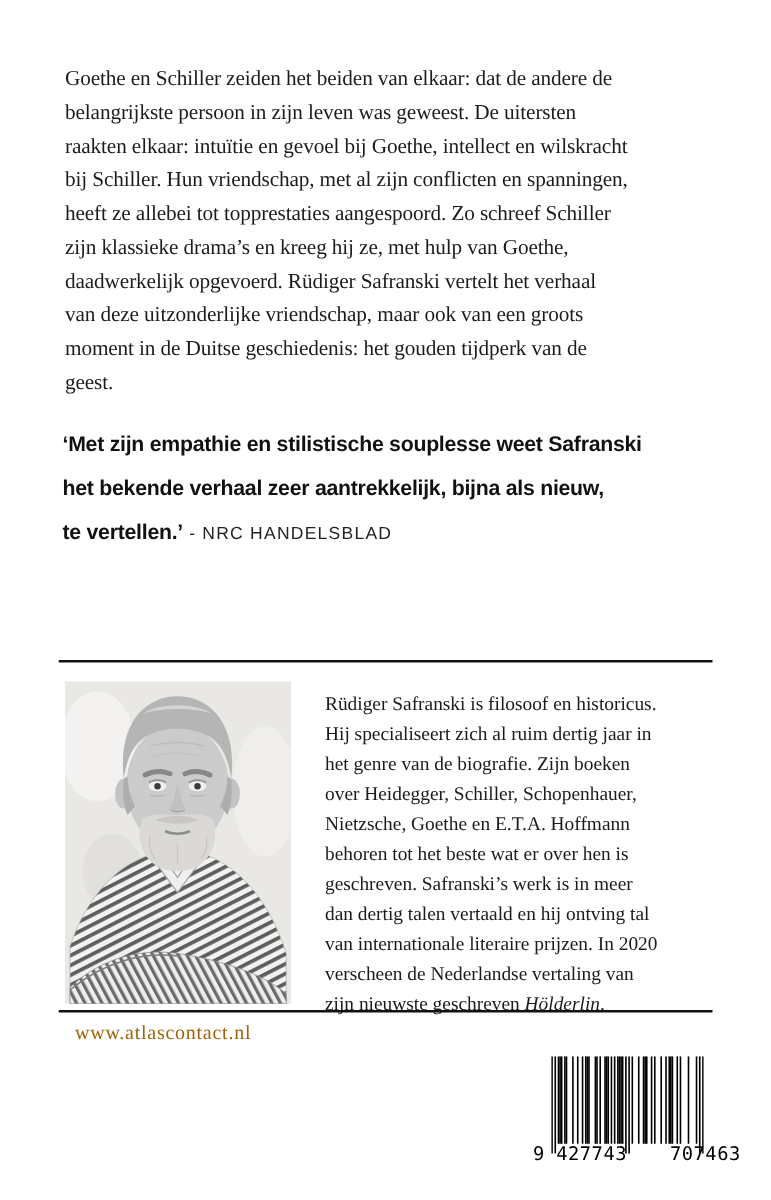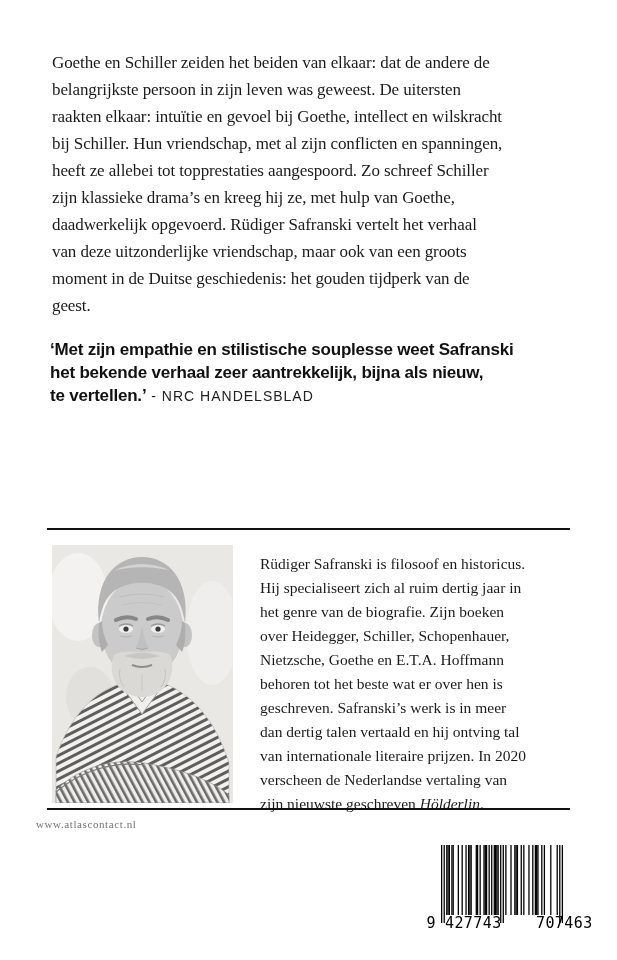--- a/index.html
+++ b/index.html
@@ -28,21 +28,21 @@
 
   
   .quote {
     position: absolute;
     left: 50px;
     top: 338px;
     margin: 0;
     font-family: "Liberation Sans", sans-serif;
     font-weight: bold;
     font-size: 17px;
-    line-height: 23px;
+    line-height: 35px;
     letter-spacing: -0.2px;
     color: #111111;
   }
   .quote-lines { white-space: pre-line; }
   .quote-attrib {
     font-weight: normal;
     font-size: 14px;
     letter-spacing: 1px;
     color: #222222;
   }
@@ -74,26 +74,26 @@
     font-size: 15.5px;
     line-height: 24px;
     color: #1b1b1b;
   }
   .bio-lines { white-space: pre; }
   .bio-last i { font-style: italic; }
 
   
   .site-url {
     position: absolute;
-    left: 36px;
+    left: 60px;
     top: 818px;
     margin: 0;
-    font-size: 11px;
+    font-size: 16px;
     letter-spacing: 0.6px;
-    color: #737373;
+    color: #a16207;
   }
 
   .barcode {
     position: absolute;
     left: 441px;
     top: 845px;
     width: 122px;
     height: 92px;
   }
   .barcode svg { display: block; }

